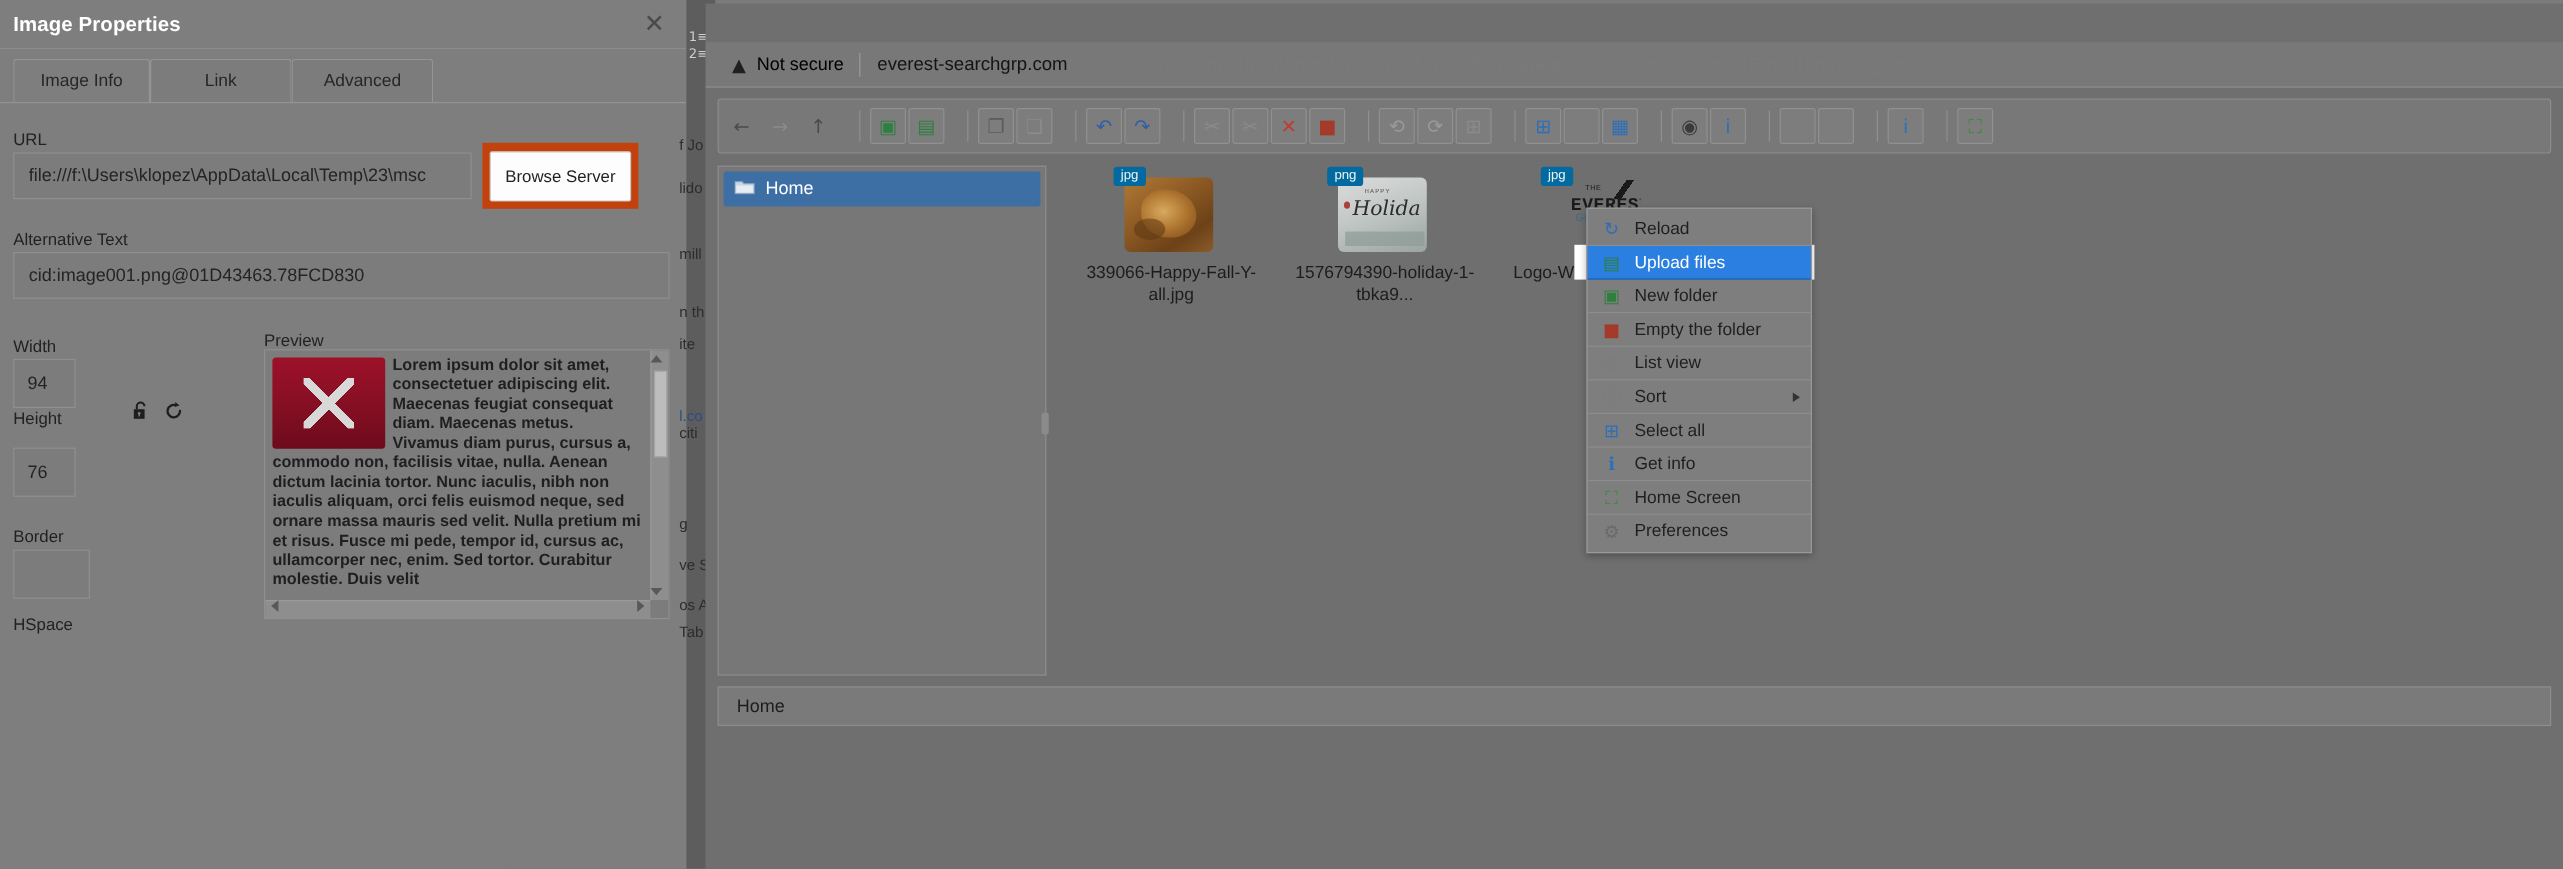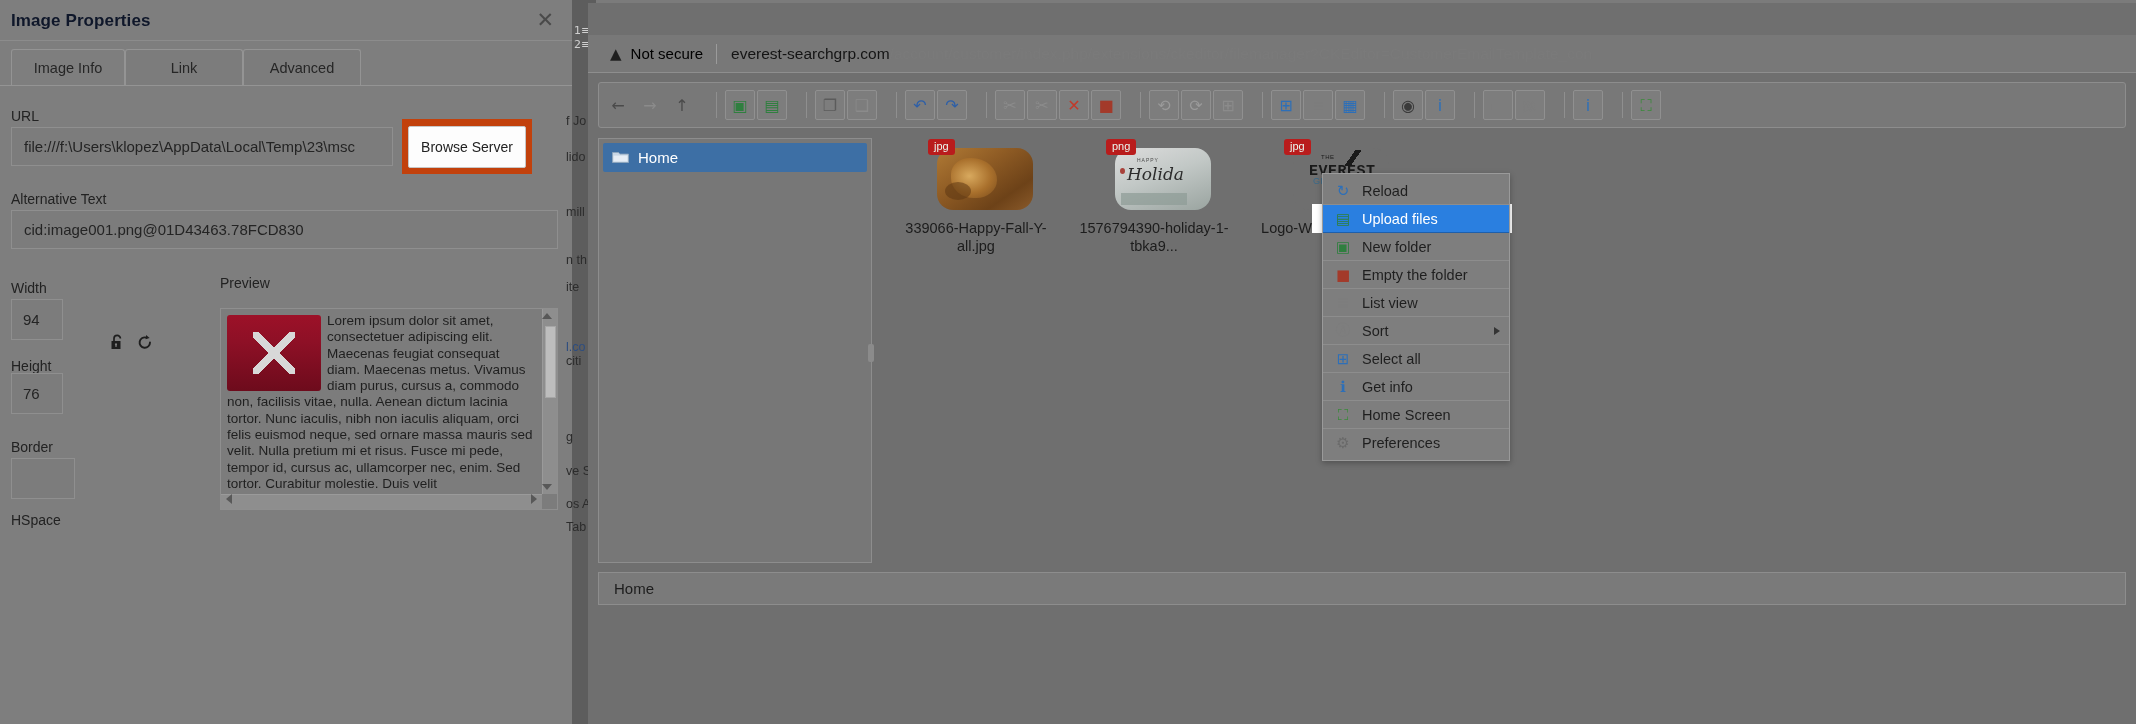--- a/index.html
+++ b/index.html
@@ -20,21 +20,21 @@
     position:absolute; left:0; top:0; width:572px; height:724px;
     background:#7e7e7e;
     color:#2b2b2b;
   }
   .ck-titlebar {
     height:41px; position:relative;
     border-bottom:1px solid #8c8c8c;
   }
   .ck-title {
     position:absolute; left:11px; top:11px;
-    font-size:17px; font-weight:bold; color:#0f172a;
+    font-size:17px; font-weight:bold; color:#ffffff;
     letter-spacing:.1px;
   }
   .ck-close {
     position:absolute; right:18px; top:10px;
     font-size:21px; color:#4a4a4a; line-height:20px;
     cursor:pointer; font-family:"DejaVu Sans", sans-serif;
   }
   .ck-tabs {
     position:absolute; left:0; top:49px; width:572px; height:37px;
   }
@@ -66,21 +66,21 @@
     cursor:text;
   }
 
   #url-label { left:11px; top:108px; }
   #url-input { left:11px; top:127px; width:382px; height:39px; }
   #alt-label { left:11px; top:191px; }
   #alt-input { left:11px; top:210px; width:547px; height:39px; }
 
   #width-label  { left:11px; top:280px; }
   #width-input  { left:11px; top:299px; width:52px; height:41px; padding-left:11px; }
-  #height-label { left:11px; top:358px; }
+  #height-label { left:11px; top:340px; }
   #height-input { left:11px; top:373px; width:52px; height:41px; padding-left:11px; }
   #border-label { left:11px; top:439px; }
   #border-input { left:11px; top:458px; width:64px; height:41px; }
   #hspace-label { left:11px; top:512px; }
 
   
   .ratio-icons { position:absolute; left:110px; top:334px; display:flex; gap:12px; }
   .ratio-icons svg { display:block; }
 
   
@@ -93,22 +93,22 @@
   #browse-btn {
     width:118px; height:42px;
     border:1px solid #c7c7c7; background:#fdfdfd;
     display:flex; align-items:center; justify-content:center;
     font-size:14px; color:#222; border-radius:2px; cursor:pointer;
   }
 
   
   #preview-label { left:220px; top:275px; }
   #preview-box {
-    position:absolute; left:220px; top:308px; width:338px; height:202px;
-    border:1px solid #8f8f8f; background:#7c7c7c; overflow:hidden;
+    position:absolute; left:220px; top:291px; width:338px; height:225px;
+    border:1px solid #8f8f8f; background:#7c7c7c; overflow:hidden;font-weight:bold;
   }
   #preview-inner {
     position:absolute; left:0; top:0; right:15px; bottom:15px;
     padding:4px 6px 0 6px; overflow:hidden;
   }
   #broken-img {
     float:left; width:94px; height:76px; margin:2px 6px 1px 0;
     background:linear-gradient(180deg,#9c1128 0%,#8e1026 35%,#6d0b1c 100%);
     border-radius:3px;
     position:relative;
@@ -228,24 +228,24 @@
 
   
   #fm-files {
     position:absolute; left:290px; top:64px; width:1248px; height:425px;
     background:#6f6f6f;
   }
   .file-tile {
     position:absolute; width:160px; text-align:center; cursor:pointer;
   }
   .thumb-wrap { position:relative; width:78px; height:62px; margin:0 auto; }
-  .thumb { width:96px; height:62px; border-radius:16px; overflow:hidden; position:relative; }
+  .thumb { width:74px; height:62px; border-radius:5px; overflow:hidden; position:relative; }
   .badge {
     position:absolute; left:-9px; top:-9px;
-    background:#b91c1c; color:#eaf7ef; font-size:11px;
+    background:#0369a1; color:#eaf7ef; font-size:11px;
     padding:2px 6px 3px 6px; border-radius:3px; line-height:1;
     font-family:"Liberation Sans", sans-serif;
   }
   .file-name {
     margin-top:9px; font-size:14.5px; color:#1c1c1c; line-height:18px;
   }
 
   
   #fm-status {
     position:absolute; left:10px; top:498px; width:1528px; height:33px;

